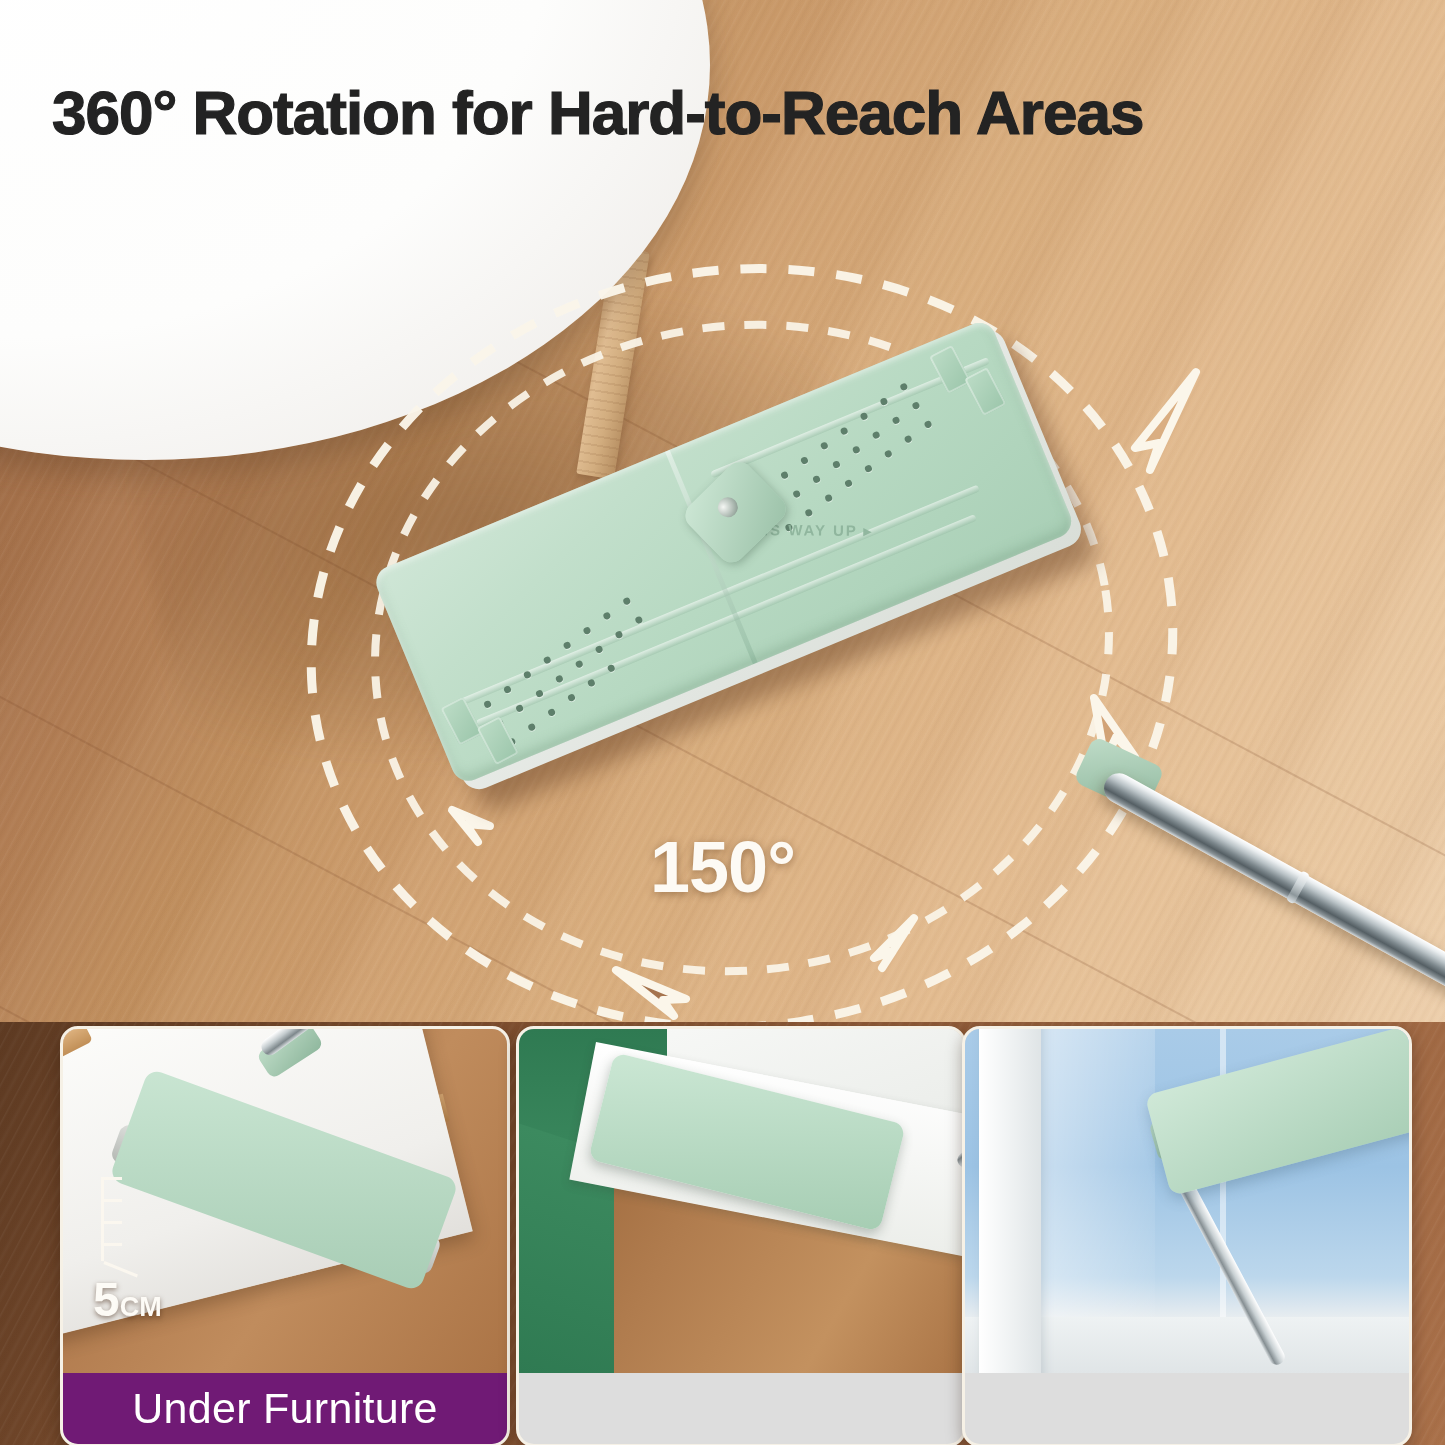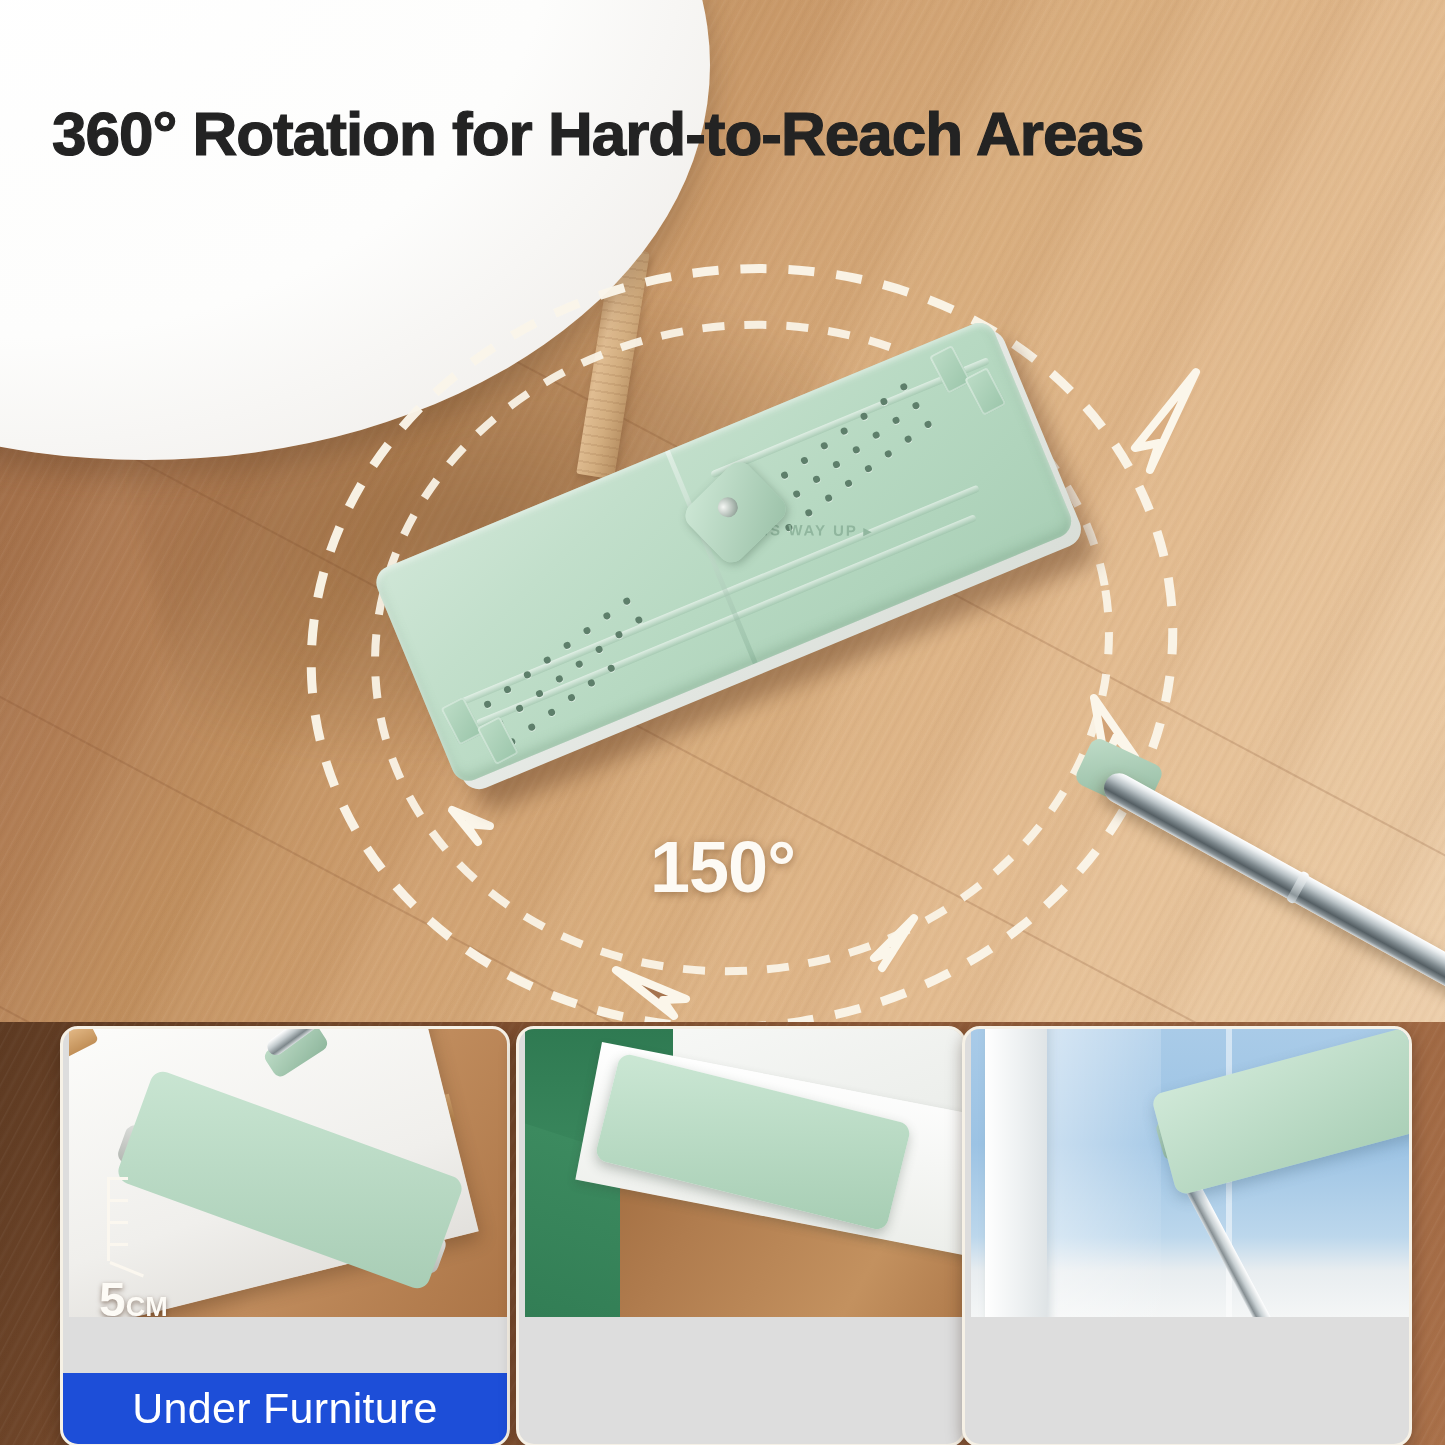--- a/index.html
+++ b/index.html
@@ -207,21 +207,21 @@
   }
   .neck{
     position:absolute;left:700px;top:474px;width:78px;height:50px;
     transform:rotate(25deg);
     border-radius:10px;
     background:linear-gradient(150deg,#bfdcc8,#8fb79d);
   }
 
   
   .headline{
-    position:absolute;left:52px;top:93px;width:1350px;
+    position:absolute;left:52px;top:72px;width:1350px;
     font-weight:700;color:#232323;
     font-size:62px;line-height:1.32;
     letter-spacing:-1px;
     font-family:"Liberation Sans",sans-serif;
     -webkit-text-stroke:1.2px #232323;
   }
   .headline .l2{display:block;}
 
   
   .panels{
@@ -239,24 +239,24 @@
     border-radius:18px;
     border:3px solid #f6f1e6;
     overflow:hidden;
     box-shadow:0 6px 16px rgba(40,20,8,.35);
     background:#ddd;
   }
   .p1{left:60px;}
   .p2{left:516px;}
   .p3{left:962px;}
 
-  .panel .scene{position:absolute;left:6px;top:0;width:100%;height:288px;overflow:hidden;}
+  .panel .scene{position:absolute;left:0;top:0;width:100%;height:344px;overflow:hidden;}
   .panel .caption{
     position:absolute;left:0;bottom:0;width:100%;height:71px;
-    background:#1d4ed8;
+    background:#701a75;
     display:flex;align-items:center;justify-content:center;
     color:#ffffff;font-size:43px;font-weight:400;
     letter-spacing:.3px;
     font-family:"Liberation Sans",sans-serif;
   }
 
   
   .p1 .scene{background:linear-gradient(150deg,#b8seb,#fff);}
   .p1-floor{
     position:absolute;inset:0;

